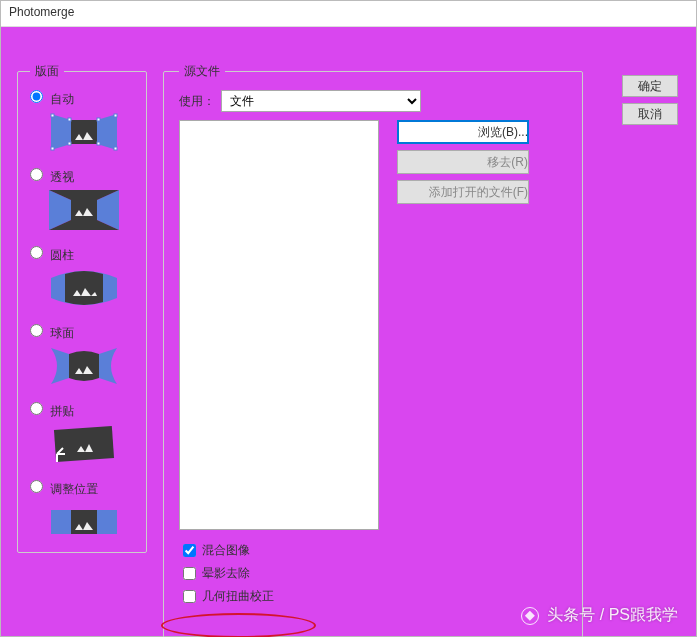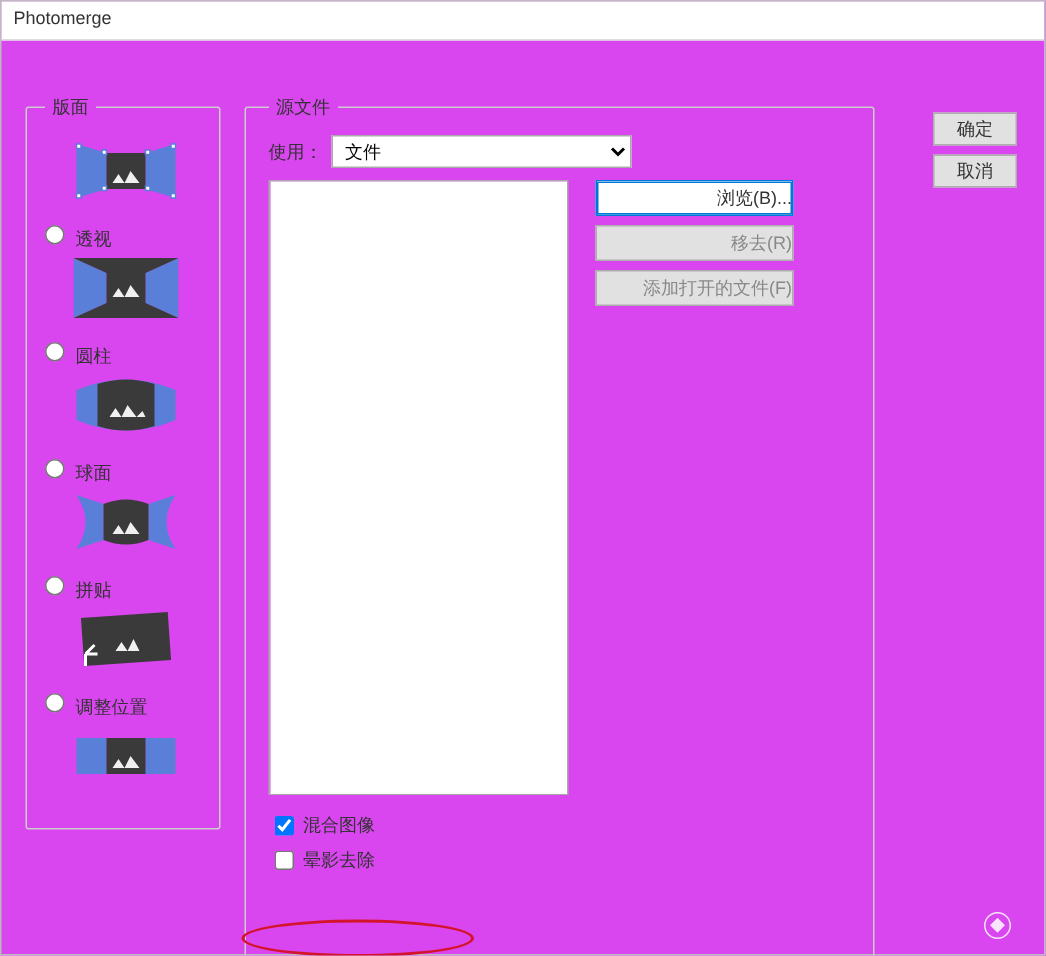--- a/index.html
+++ b/index.html
@@ -50,20 +50,24 @@
   <div class="content">
 
     <div class="btn-col">
       <button class="btn">确定</button>
       <button class="btn">取消</button>
     </div>
 
     <fieldset class="layout-fs">
       <legend>版面</legend>
 
+      <div class="radio-item">
+        <input type="radio" name="layout" id="r0" checked="" style="">
+        <label for="r0">自动</label>
+      </div>
       <div class="icon-holder">
         <svg class="layout-icon" viewBox="0 0 70 40">
           <polygon points="2,2 22,8 22,32 2,38" fill="#5a7fd8"></polygon>
           <polygon points="48,8 68,2 68,38 48,32" fill="#5a7fd8"></polygon>
           <rect x="22" y="8" width="26" height="24" fill="#3a3a3a"></rect>
           <polygon points="26,28 30,22 34,28 38,20 44,28" fill="#f0f0f0"></polygon>
           <rect x="2" y="2" width="3" height="3" fill="#fff" stroke="#5a7fd8"></rect>
             <rect x="19" y="6" width="3" height="3" fill="#fff" stroke="#5a7fd8"></rect>
           <rect x="2" y="35" width="3" height="3" fill="#fff" stroke="#5a7fd8"></rect>
             <rect x="19" y="30" width="3" height="3" fill="#fff" stroke="#5a7fd8"></rect>
@@ -165,22 +169,27 @@
 
       <div class="checks">
         <div class="check-item">
           <input type="checkbox" id="c0" checked="" style="">
           <label for="c0">混合图像</label>
         </div>
         <div class="check-item">
           <input type="checkbox" id="c1" style="">
           <label for="c1">晕影去除</label>
         </div>
+        <div class="check-item">
+          <input type="checkbox" id="c2" style="">
+          <label for="c2">几何扭曲校正</label>
+        </div>
       </div>
     </fieldset>
 
     <div class="anno-circle"></div>
 
     <div class="watermark">
       <span class="wm-img"></span>
+      <span>头条号 / PS跟我学</span>
     </div>
   </div>
 </div>
 
 </body></html>

